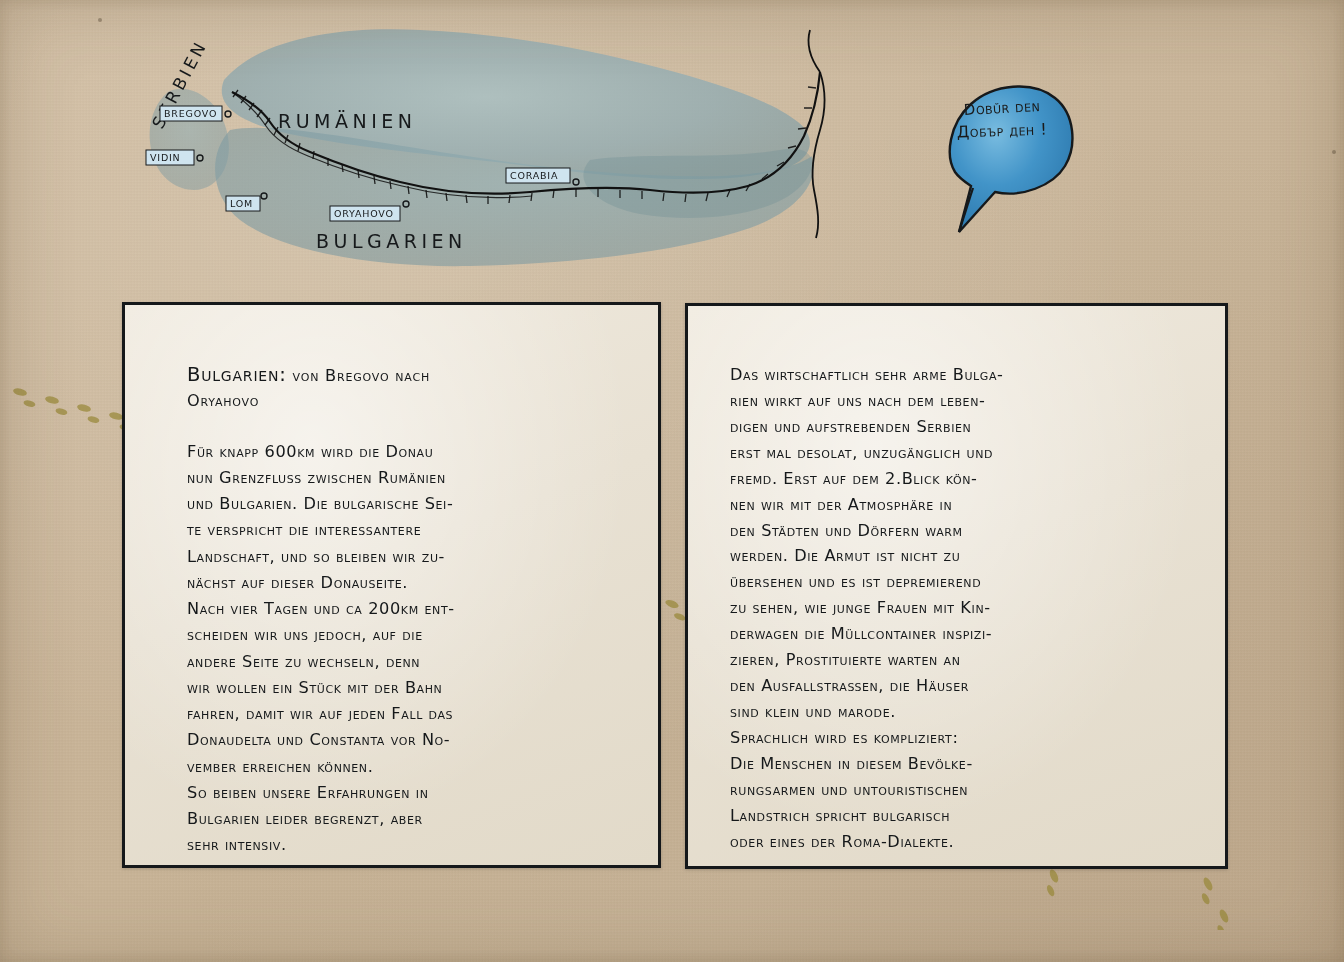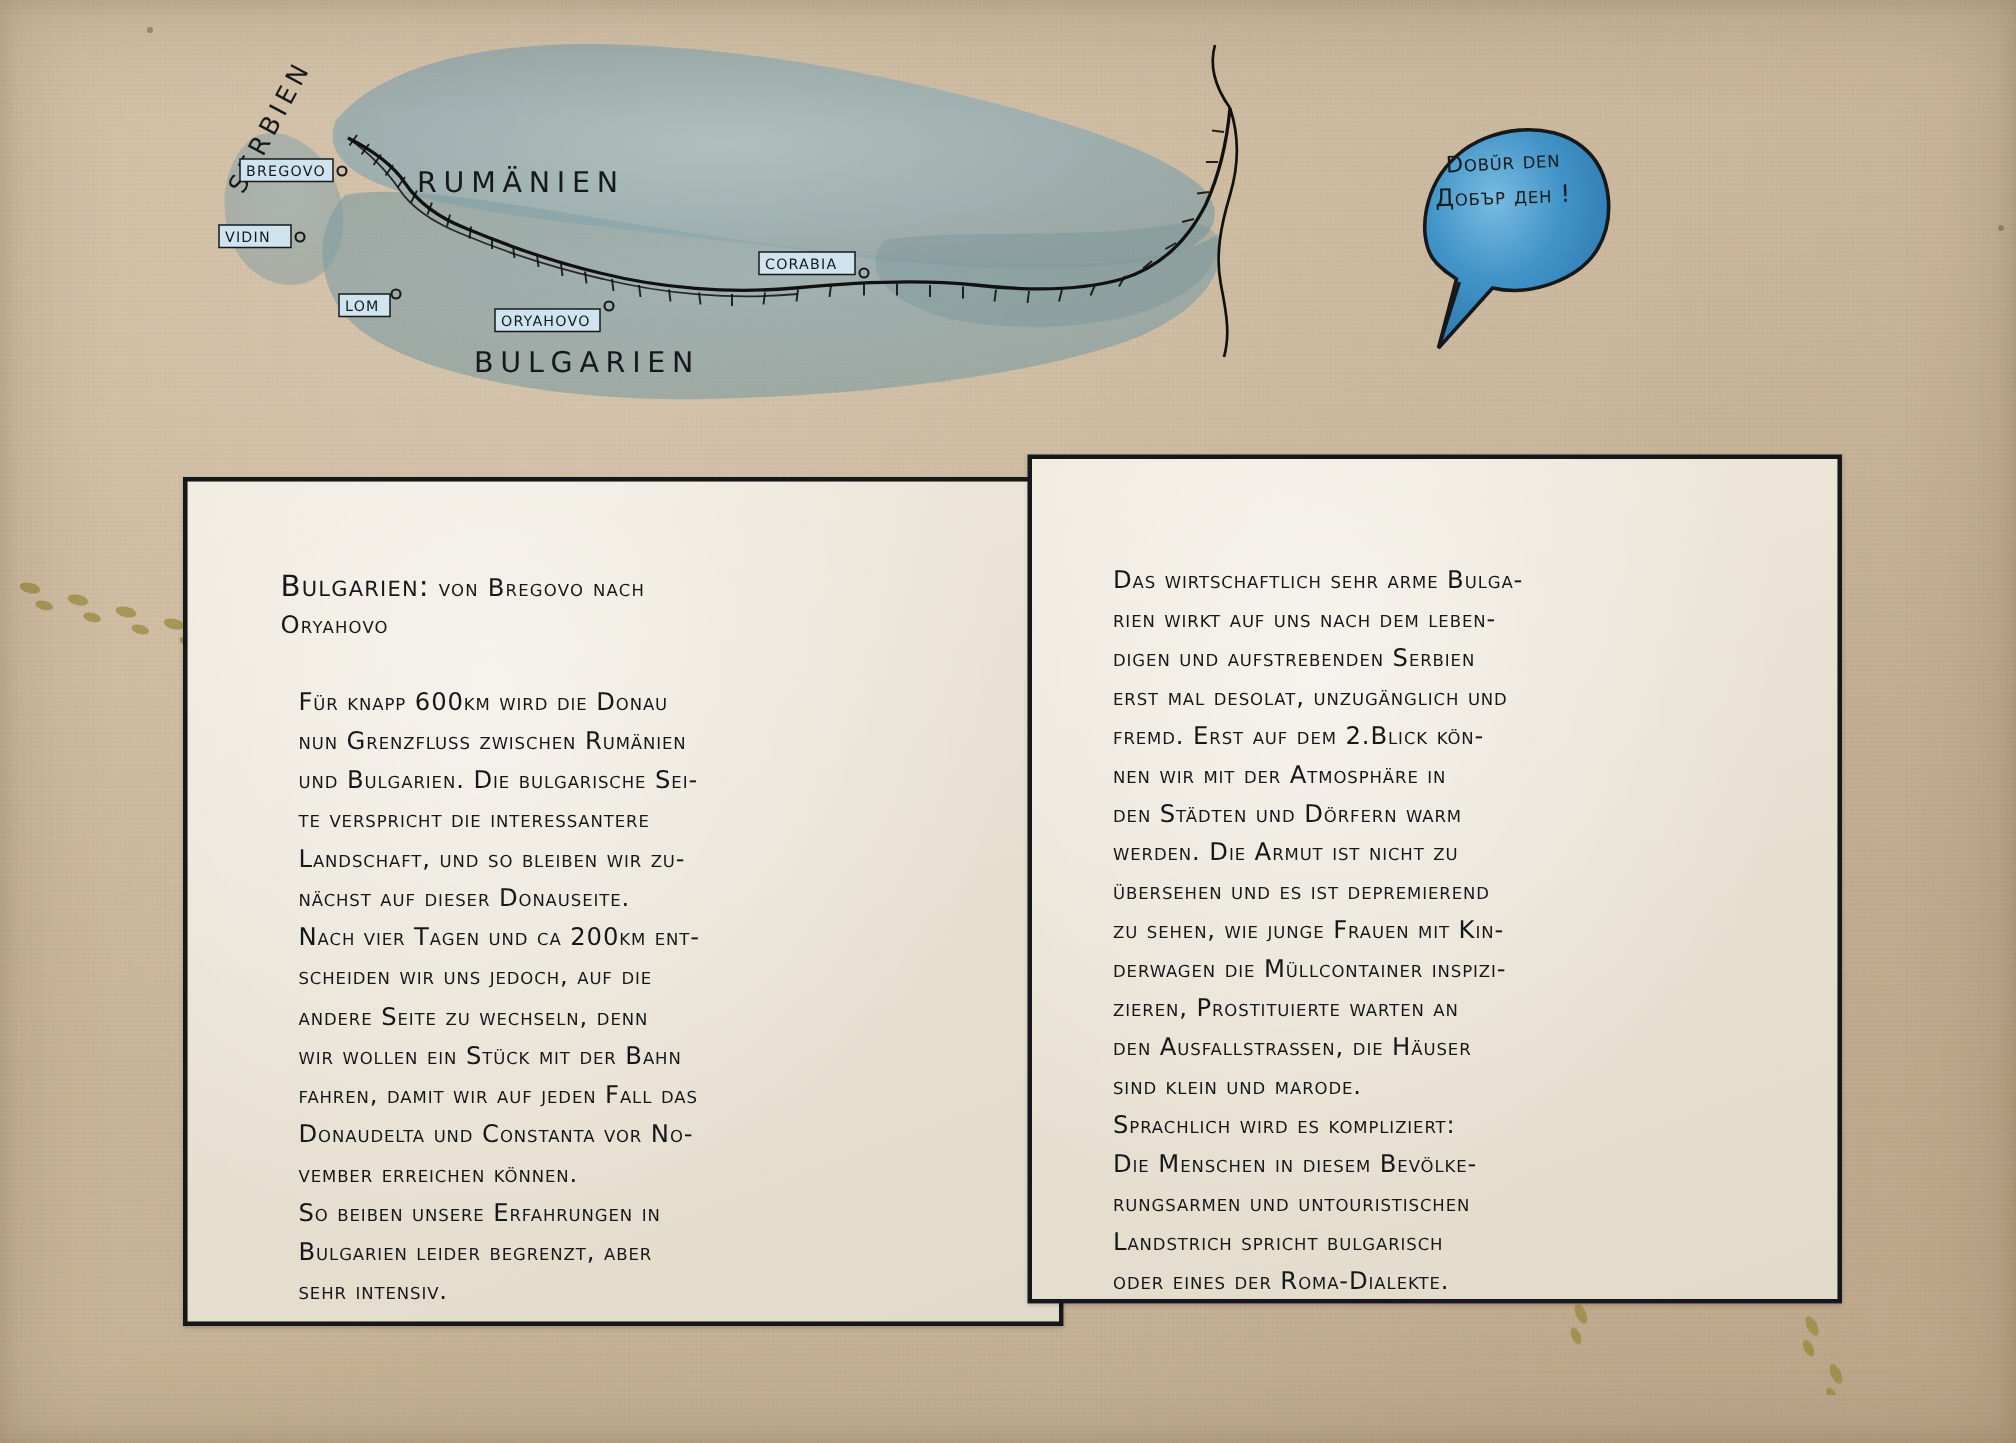--- a/index.html
+++ b/index.html
@@ -87,21 +87,21 @@
       linear-gradient(160deg, #efe9dd 0%, #e8e1d3 45%, #e2dac9 100%);
     box-shadow: 0 1px 3px rgba(0,0,0,0.18);
     overflow: hidden;
   }
   .panel-inner {
     position: absolute;
     inset: 0;
     padding: 56px 34px 20px 62px;
     box-sizing: border-box;
   }
-  #panel-left { left: 122px; top: 318px; width: 533px; height: 560px; padding-left: 48px; }
+  #panel-left { left: 122px; top: 302px; width: 533px; height: 560px; }
   #panel-right { left: 685px; top: 303px; width: 537px; height: 560px; }
 
   .hw {
     font-family: "DejaVu Sans", sans-serif;
     color: #15181a;
     font-variant: small-caps;
     letter-spacing: 0.6px;
     font-size: 16.5px;
     line-height: 1.62;
     white-space: pre-line;
@@ -110,21 +110,21 @@
   #panel-right .hw { font-size: 16.2px; line-height: 1.60; }
   .hw-title {
     font-size: 17.5px;
     font-variant: small-caps;
     letter-spacing: 0.8px;
     margin-bottom: 26px;
     white-space: pre-line;
     line-height: 1.45;
   }
   .hw-title .big { font-size: 19.5px; }
-  .para { margin: 12px; }
+  .para { margin: 0; }
 
   
   .dot-mark {
     position: absolute;
     width: 4px; height: 4px;
     border-radius: 50%;
     background: rgba(60,45,30,0.35);
   }
 </style>
 </head>

